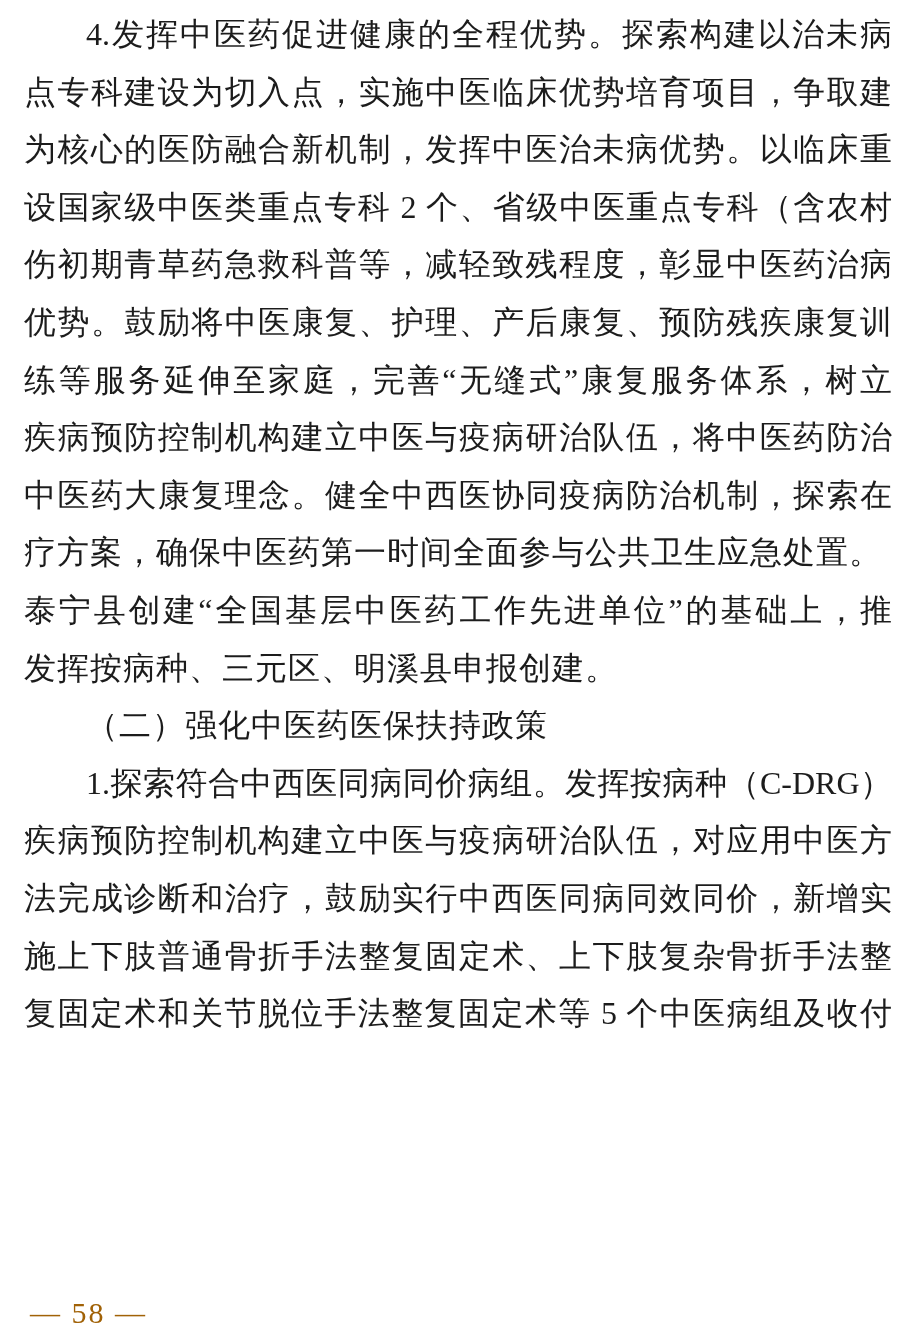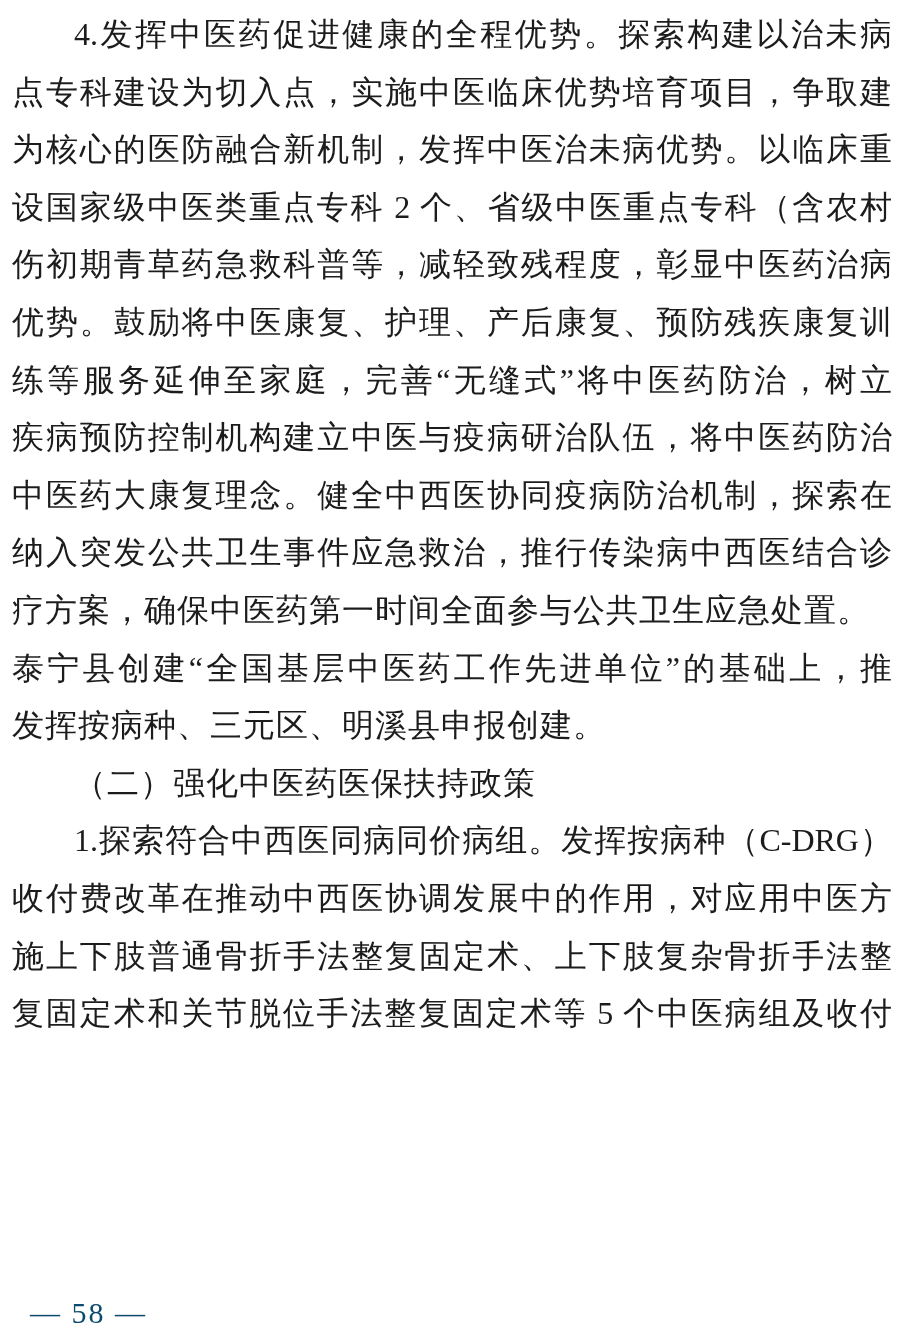--- a/index.html
+++ b/index.html
@@ -8,21 +8,21 @@
     background: #ffffff;
   }
   .page {
     position: relative;
     width: 900px;
     height: 1335px;
     box-sizing: border-box;
     background: #ffffff;
     color: #1c1c1c;
     font-family: "Liberation Serif", "DejaVu Serif", serif;
-    padding: 6px 8px 0 12px;
+    padding: 6px 8px 0 24px;
     overflow: hidden;
   }
   .line {
     font-size: 32px;
     height: 57.6px;
     line-height: 57.6px;
     white-space: nowrap;
     letter-spacing: 1px;
   }
   .justify {
@@ -38,40 +38,40 @@
   .heading {
     font-weight: normal;
   }
   .footer {
     position: absolute;
     left: 30px;
     bottom: 4px;
     font-size: 30px;
     line-height: 36px;
     letter-spacing: 2px;
-    color: #0c4a6e;
+    color: #a16207;
   }
 </style>
 </head>
 <body>
 
 <div class="page">
   <div class="line justify indent">4.发挥中医药促进健康的全程优势。探索构建以治未病</div>
   <div class="line justify">点专科建设为切入点，实施中医临床优势培育项目，争取建</div>
   <div class="line justify">为核心的医防融合新机制，发挥中医治未病优势。以临床重</div>
   <div class="line justify">设国家级中医类重点专科 2 个、省级中医重点专科（含农村</div>
   <div class="line justify">伤初期青草药急救科普等，减轻致残程度，彰显中医药治病</div>
   <div class="line justify">优势。鼓励将中医康复、护理、产后康复、预防残疾康复训</div>
-  <div class="line justify">练等服务延伸至家庭，完善“无缝式”将中医药防治，树立</div>
+  <div class="line justify">练等服务延伸至家庭，完善“无缝式”康复服务体系，树立</div>
   <div class="line justify">疾病预防控制机构建立中医与疫病研治队伍，将中医药防治</div>
   <div class="line justify">中医药大康复理念。健全中西医协同疫病防治机制，探索在</div>
-  <div class="line justify">纳入突发公共卫生事件应急救治，推行传染病中西医结合诊</div>
   <div class="line">疗方案，确保中医药第一时间全面参与公共卫生应急处置。</div>
   <div class="line justify">泰宁县创建“全国基层中医药工作先进单位”的基础上，推</div>
   <div class="line">发挥按病种、三元区、明溪县申报创建。</div>
   <div class="line heading indent">（二）强化中医药医保扶持政策</div>
   <div class="line justify indent">1.探索符合中西医同病同价病组。发挥按病种（C-DRG）</div>
-  <div class="line justify">收付费改革在推动中西医协调发展中的作用，对应用中医方</div>
+  <div class="line justify">疾病预防控制机构建立中医与疫病研治队伍，对应用中医方</div>
+  <div class="line justify">法完成诊断和治疗，鼓励实行中西医同病同效同价，新增实</div>
   <div class="line justify">施上下肢普通骨折手法整复固定术、上下肢复杂骨折手法整</div>
   <div class="line justify">复固定术和关节脱位手法整复固定术等 5 个中医病组及收付</div>
 
   <div class="footer">— 58 —</div>
 </div>
 
 </body></html>

